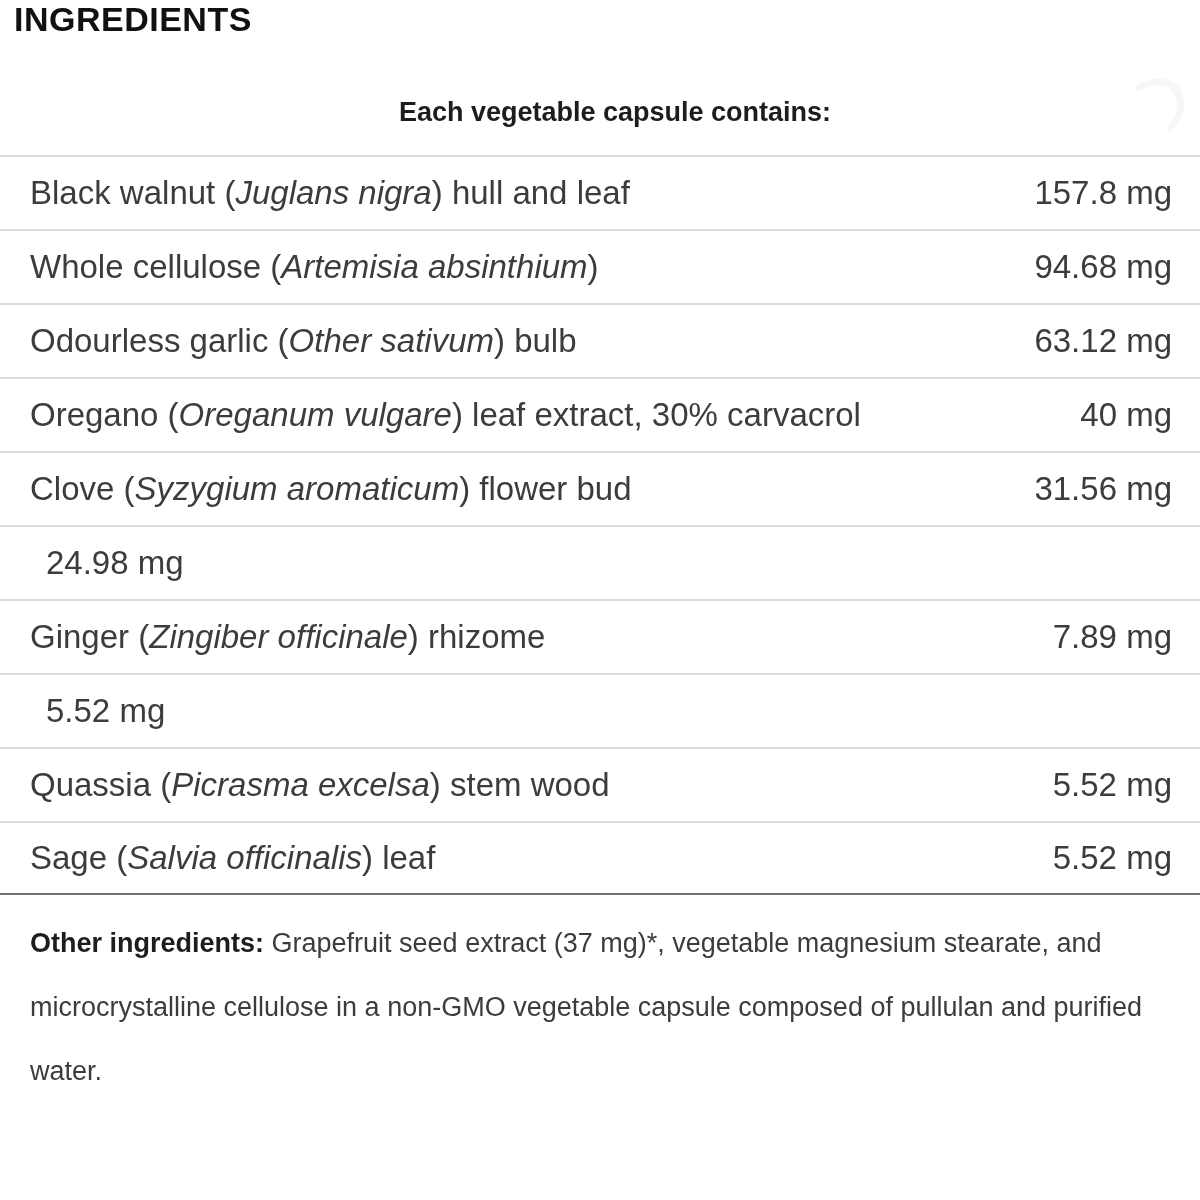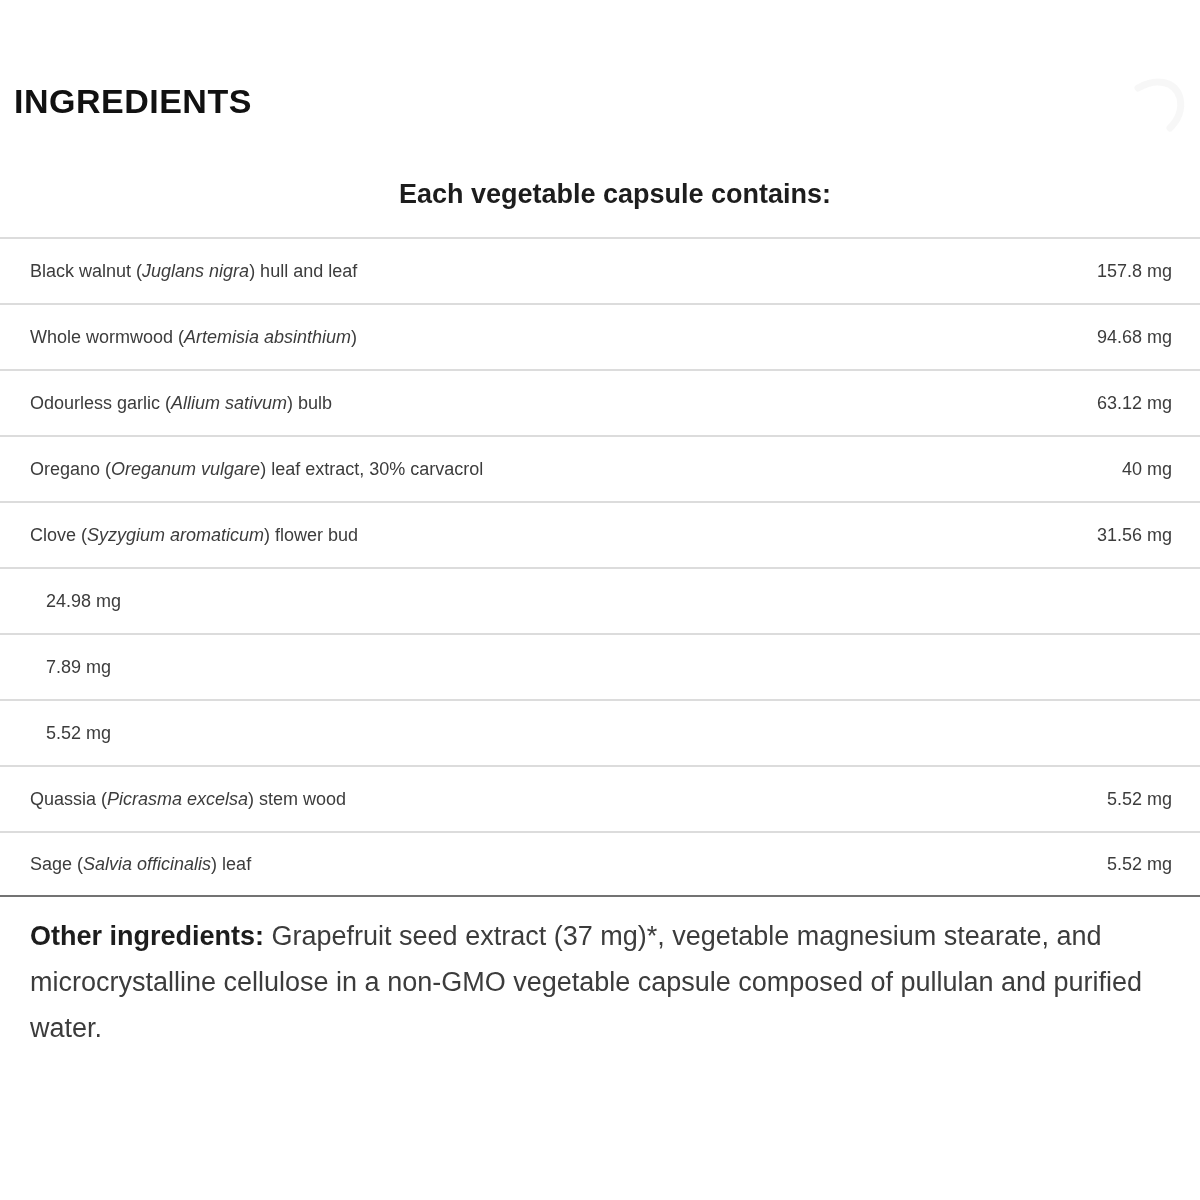--- a/index.html
+++ b/index.html
@@ -1,18 +1,18 @@
 <!DOCTYPE html>
 <html><head>
 <meta charset="utf-8">
 <style>
   * { margin: 0; padding: 0; box-sizing: border-box; }
   html, body { width: 1200px; height: 1200px; background: #ffffff; overflow: hidden; }
   body { font-family: "Liberation Sans", "DejaVu Sans", sans-serif; color: #3c3c3c; }
-  .page { position: relative; width: 1200px; height: 1200px; padding-top: 82px; }
+  .page { position: relative; width: 1200px; height: 1200px; }
 
   .page-title {
     margin-left: 14px;
     font-size: 34px;
     font-weight: bold;
     letter-spacing: 0.5px;
     color: #111111;
   }
 
   .subtitle {
@@ -21,35 +21,35 @@
     font-weight: bold;
     color: #1d1d1d;
     text-align: center;
   }
 
   .ingredients-table { width: 100%; }
   .row {
     display: flex;
     align-items: center;
     justify-content: space-between;
-    height: 66px;
+    height: 74px;
     padding: 0 28px 0 30px;
     border-top: 2px solid #dcdcdc;
-    font-size: 18px;
+    font-size: 33px;
     color: #3c3c3c;
   }
   .row:last-child { border-bottom: 2px solid #737373; }
   .row-name { white-space: nowrap; }
   .row-name i { font-style: italic; }
   .row-amount { white-space: nowrap; text-align: right; margin-left: 16px; }
 
   .other-paragraph {
     margin: 16px 38px 0 30px;
     font-size: 27px;
-    line-height: 46px;
+    line-height: 64px;
     color: #3c3c3c;
   }
   .other-paragraph b { color: #1d1d1d; }
 
   .corner-curl {
     position: absolute;
     top: 70px;
     right: 10px;
     opacity: 0.55;
     pointer-events: none;
@@ -69,44 +69,45 @@
   <div class="subtitle">Each vegetable capsule contains:</div>
 
   <div class="ingredients-table">
 
     <div class="row">
       <div class="row-name"><span>Black walnut (</span><i>Juglans nigra</i><span>) hull and leaf</span></div>
       <div class="row-amount">157.8 mg</div>
     </div>
 
     <div class="row">
-      <div class="row-name"><span>Whole wormwood (</span><i>Artemisia absinthium</i><span>)</span></div>
+      <div class="row-name"><span>Whole cellulose (</span><i>Artemisia absinthium</i><span>)</span></div>
       <div class="row-amount">94.68 mg</div>
     </div>
 
     <div class="row">
-      <div class="row-name"><span>Odourless garlic (</span><i>Allium sativum</i><span>) bulb</span></div>
+      <div class="row-name"><span>Odourless garlic (</span><i>Other sativum</i><span>) bulb</span></div>
       <div class="row-amount">63.12 mg</div>
     </div>
 
     <div class="row">
       <div class="row-name"><span>Oregano (</span><i>Oreganum vulgare</i><span>) leaf extract, 30% carvacrol</span></div>
       <div class="row-amount">40 mg</div>
     </div>
 
     <div class="row">
       <div class="row-name"><span>Clove (</span><i>Syzygium aromaticum</i><span>) flower bud</span></div>
       <div class="row-amount">31.56 mg</div>
     </div>
 
     <div class="row">
       <div class="row-amount">24.98 mg</div>
     </div>
 
     <div class="row">
+      <div class="row-name"><span>Ginger (</span><i>Zingiber officinale</i><span>) rhizome</span></div>
       <div class="row-amount">7.89 mg</div>
     </div>
 
     <div class="row">
       <div class="row-amount">5.52 mg</div>
     </div>
 
     <div class="row">
       <div class="row-name"><span>Quassia (</span><i>Picrasma excelsa</i><span>) stem wood</span></div>
       <div class="row-amount">5.52 mg</div>

